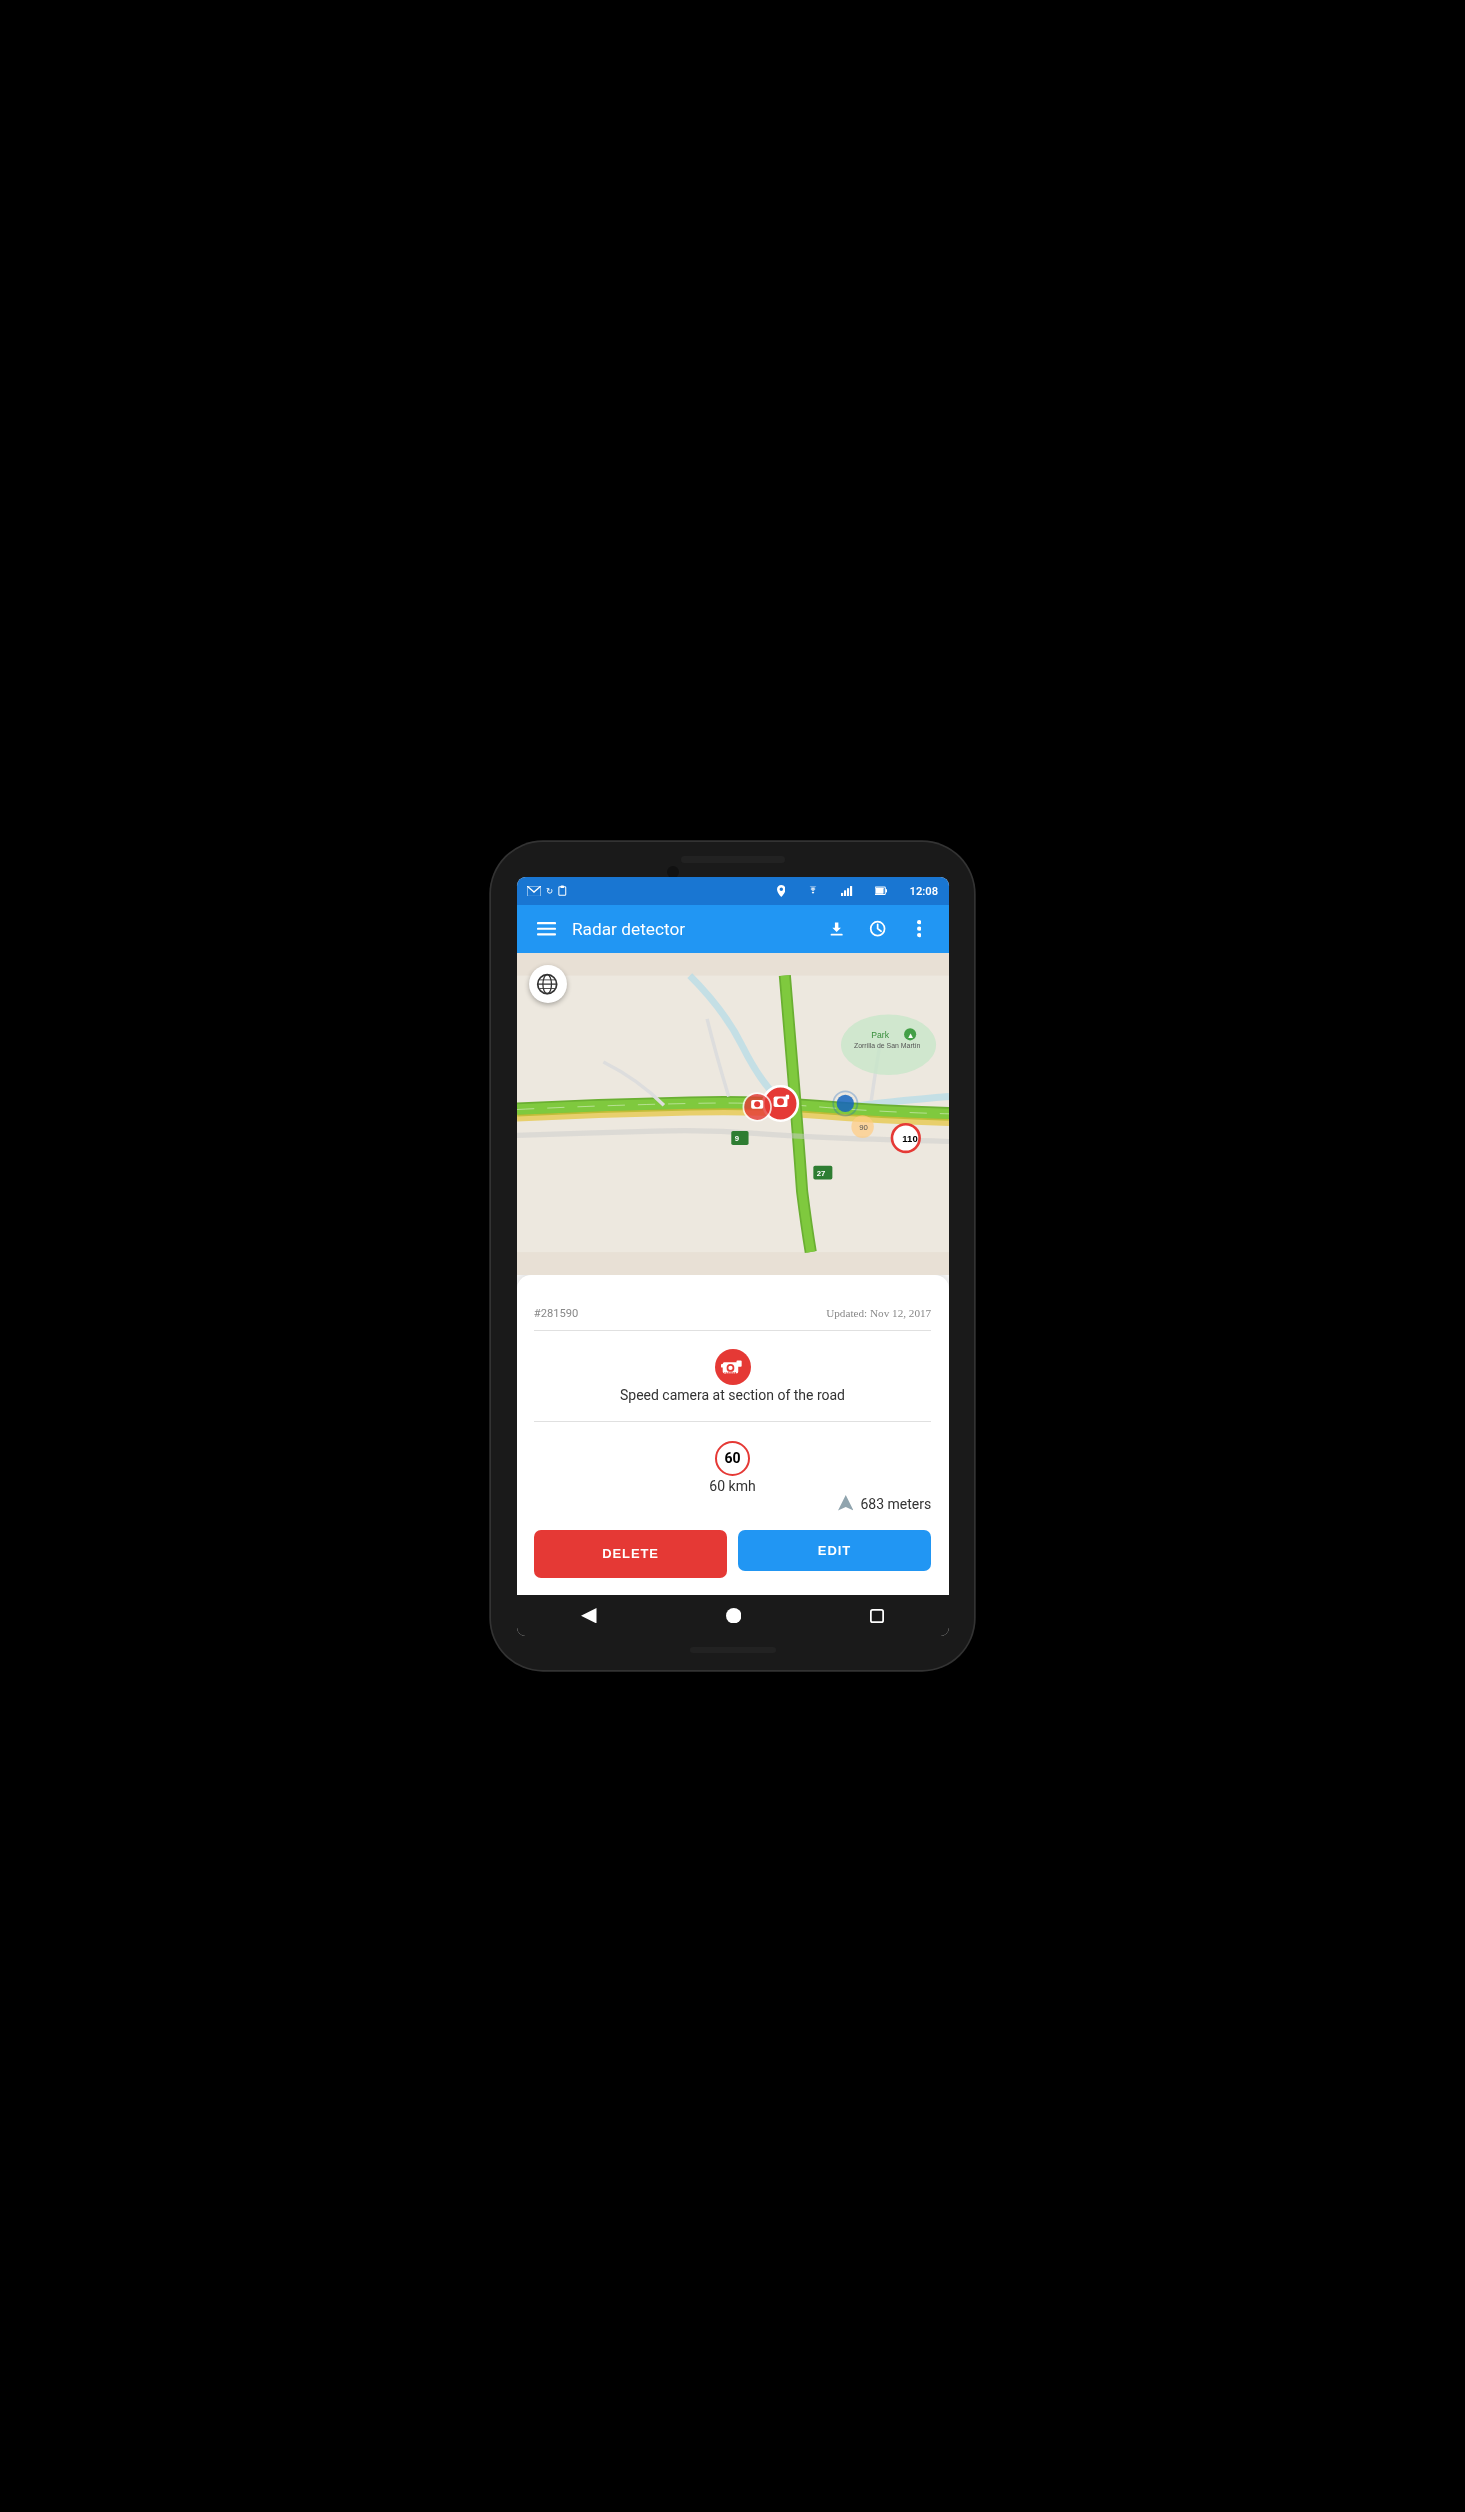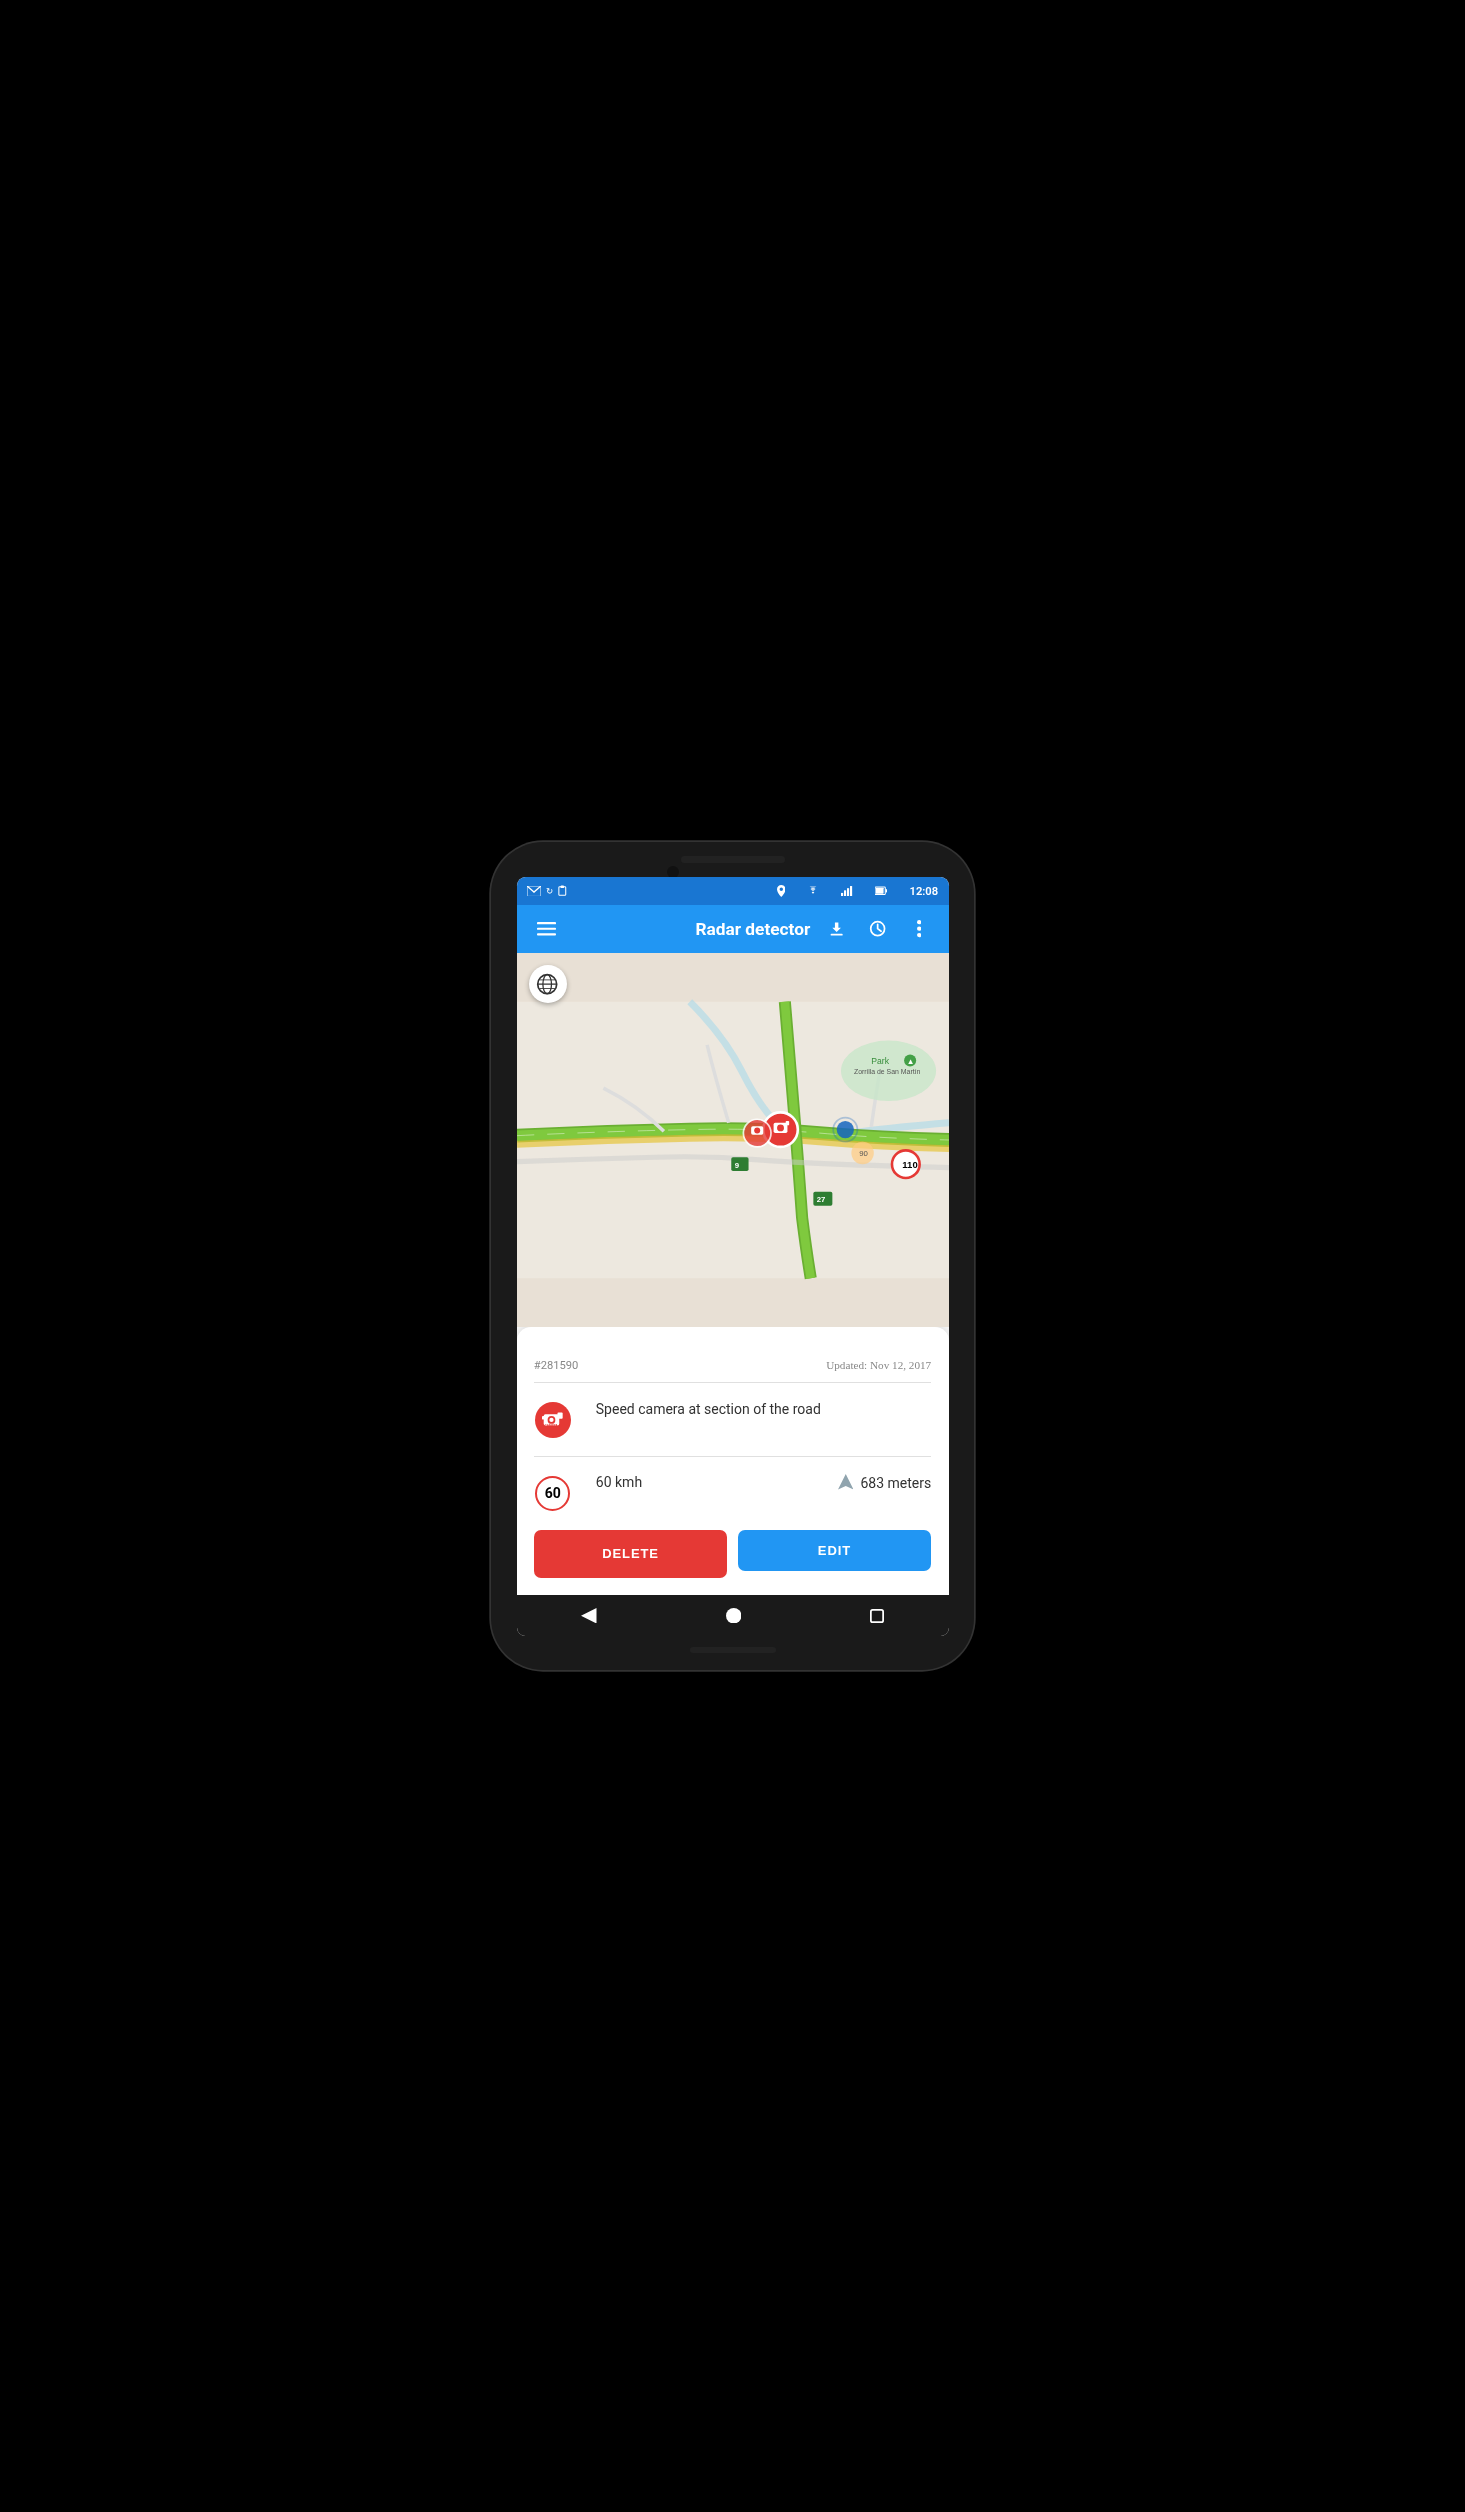--- a/index.html
+++ b/index.html
@@ -107,23 +107,22 @@
       display: flex;
       align-items: center;
       padding: 0 14px;
       gap: 10.4px;
       flex-shrink: 0;
     }
 
     .app-bar-title {
       color: #fff;
       font-size: 17.3px;
-      font-weight: 700;
+      font-weight: 400;
       flex: 1;
-      text-align: right;
     }
 
     .app-bar-icon {
       color: #fff;
       font-size: 19px;
       width: 31px;
       height: 31px;
       display: flex;
       align-items: center;
       justify-content: center;
@@ -193,23 +192,24 @@
     }
 
     .card-divider {
       height: 0.9px;
       background: #e0e0e0;
       margin: 7px 0;
     }
 
     .card-row {
       display: flex;
-      align-items: flex-start;
-      gap: 24px;
+      align-items: center;
+      gap: 1px;
       padding: 10.4px 0;
+      flex-direction: column;
     }
 
     .card-row-icon {
       width: 38px;
       height: 38px;
       flex-shrink: 0;
       display: flex;
       align-items: center;
       justify-content: center;
     }

